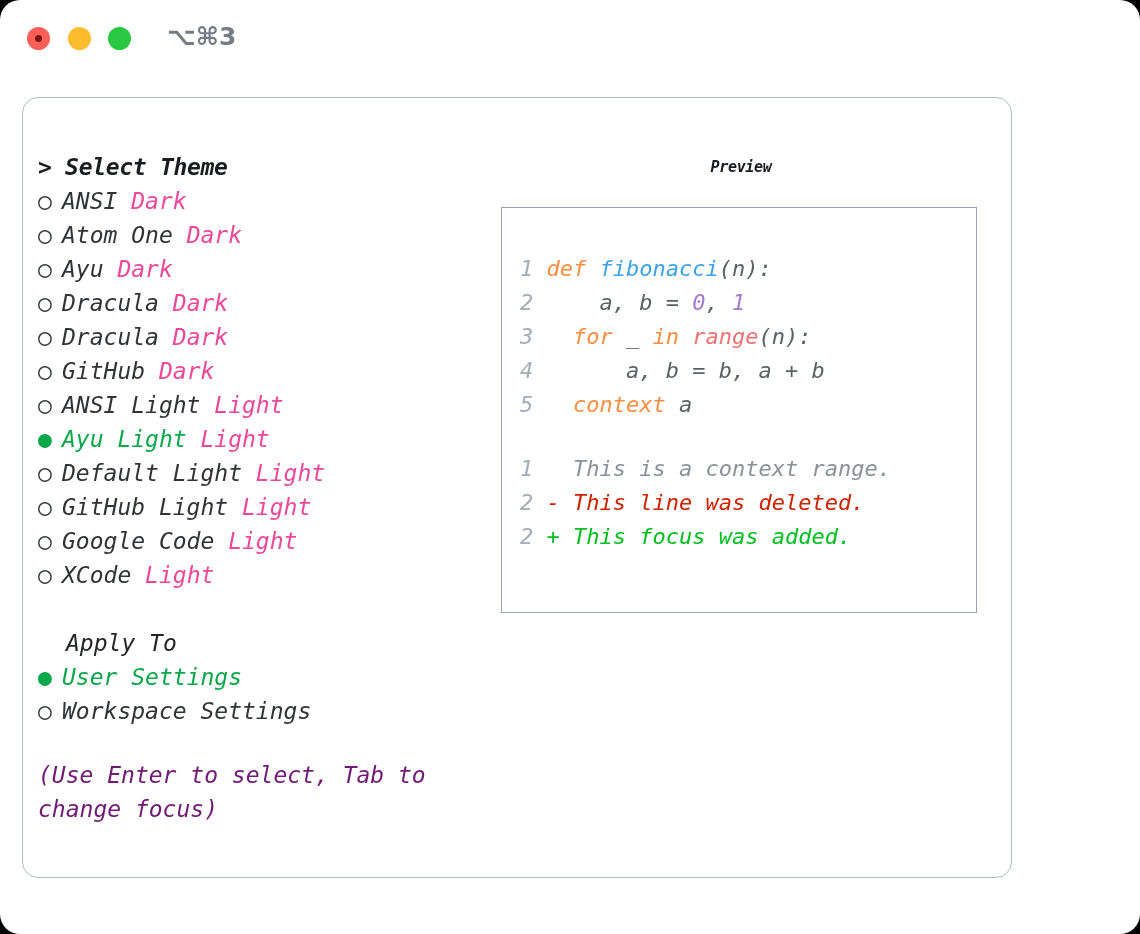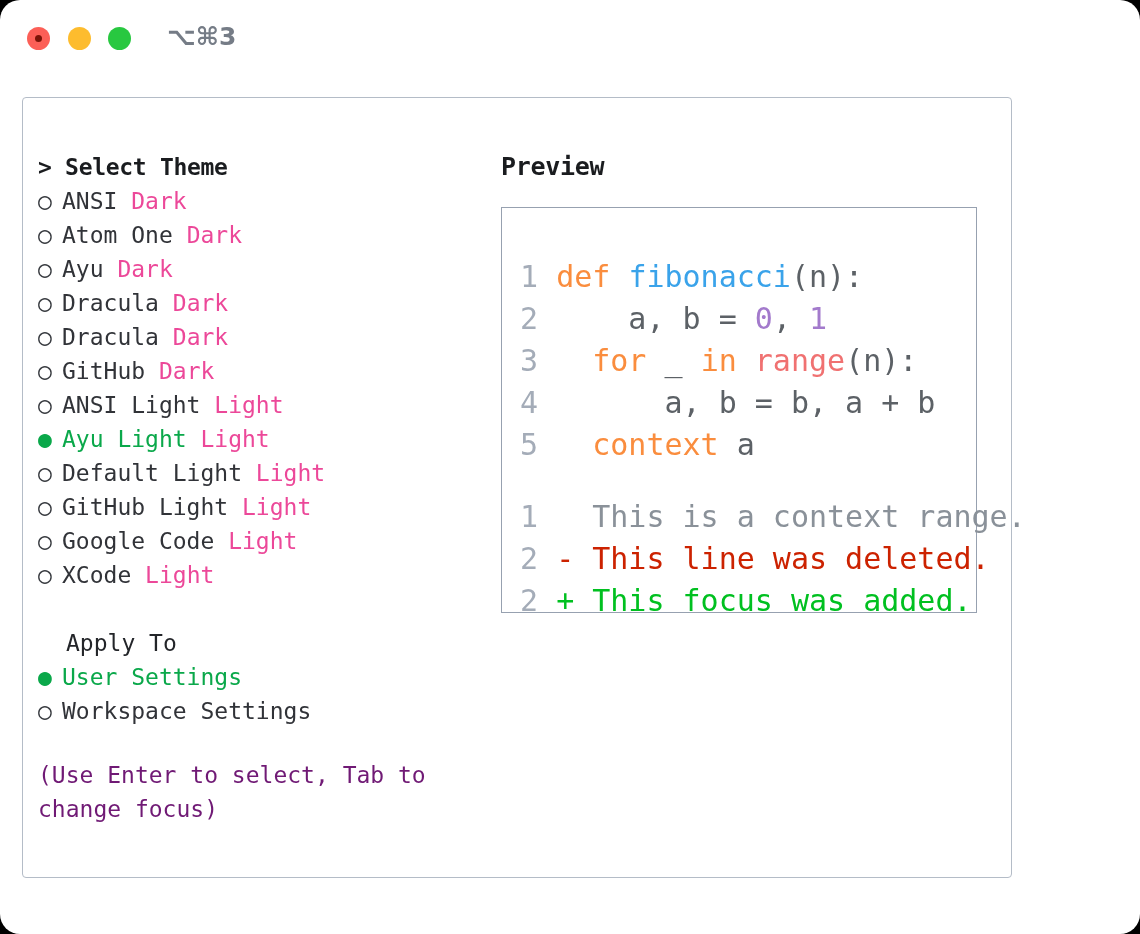--- a/index.html
+++ b/index.html
@@ -61,23 +61,24 @@
   }
 
   
   #panel {
     position: absolute;
     left: 22px;
     top: 97px;
     width: 990px;
     height: 781px;
     border: 1px solid #b4bcc7;
-    border-radius: 4px;
+    border-radius: 16px;
     box-sizing: border-box;
     background: #ffffff;
+    font-style: italic;
   }
 
   
   #left-col {
     position: absolute;
     left: 15px;
     top: 52px;
     width: 430px;
   }
   .row {
@@ -119,46 +120,46 @@
   .spacer { height: 34px; }
 
   
   #right-col {
     position: absolute;
     left: 478px;
     top: 52px;
     width: 480px;
   }
   #preview-title {
-    font-size: 25px;
+    font-size: 15px;
     font-weight: bold;
     color: #1a1c1f;
     line-height: 34px;
     letter-spacing: -0.3px;
+    text-align: center;
   }
   #preview-box {
     margin-top: 23px;
     width: 476px;
     height: 406px;
     border: 1px solid #97a1b0;
     box-sizing: border-box;
     background: #ffffff;
     position: relative;
   }
   #code-area {
     position: absolute;
     left: 18px;
     top: 44px;
     right: 6px;
   }
   .cline {
-    font-size: 30px;
+    font-size: 22px;
     line-height: 34px;
     white-space: pre;
-    margin-top: 8px;
   }
   .ln {
     color: #a4acb8;
   }
   .kw   { color: #fa8d3e; }
   .fn   { color: #3aa3ea; }
   .call { color: #f07171; }
   .num  { color: #a37acc; }
   .id   { color: #5c6166; }
   .ctx  { color: #8a9199; }

